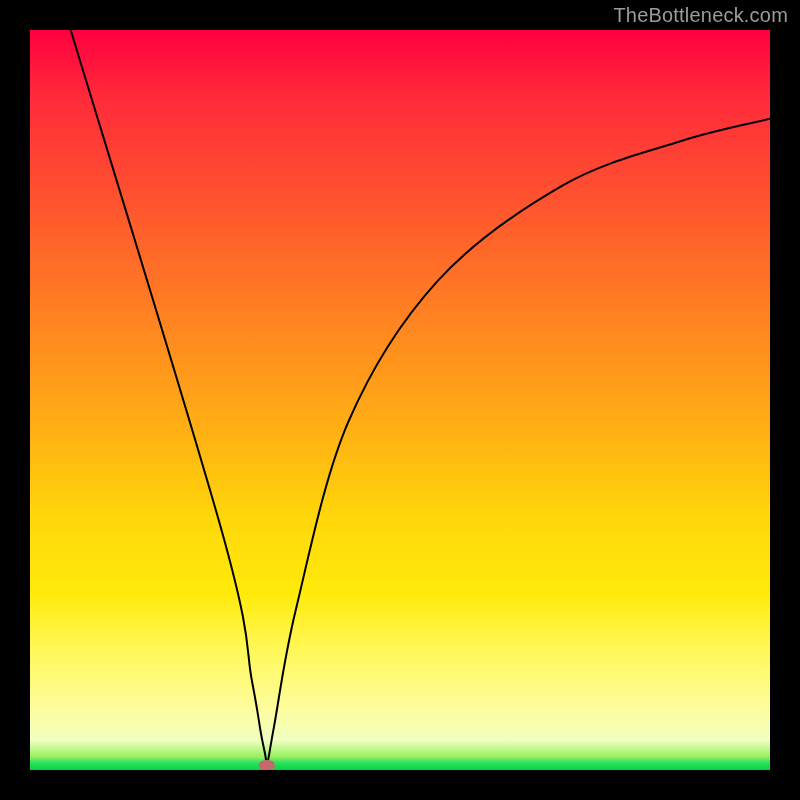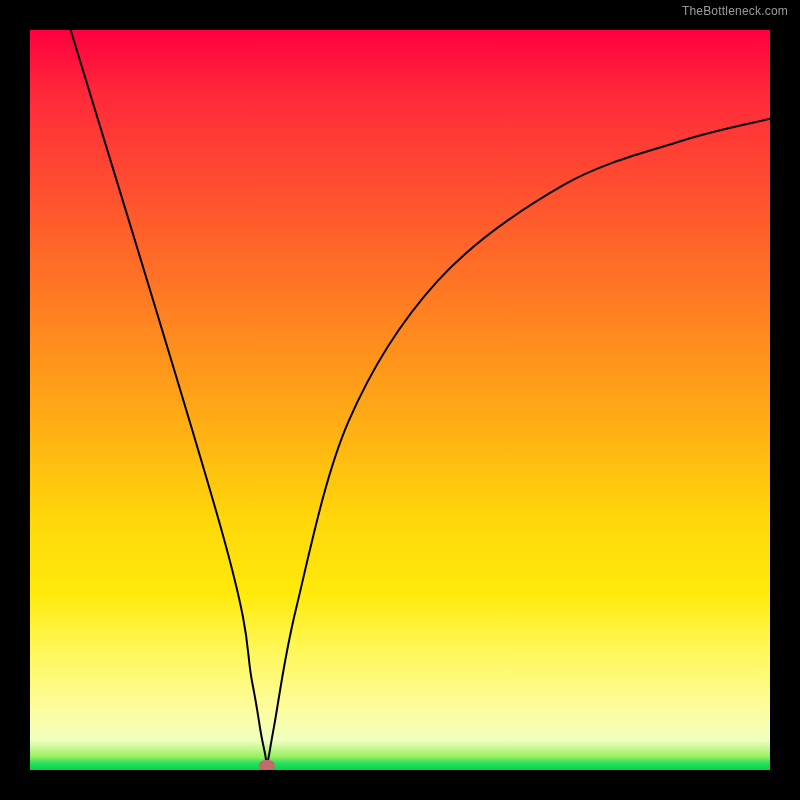--- a/index.html
+++ b/index.html
@@ -59,21 +59,21 @@
   }
   .marker {
     fill: #c46a6a;
     stroke: none;
   }
   .watermark {
     position: absolute;
     top: 4px;
     right: 12px;
     color: #9b9b9b;
-    font-size: 12px;
+    font-size: 20px;
     letter-spacing: 0.2px;
     font-weight: 400;
     user-select: none;
   }
 </style>
 </head>
 <body>
 
 <div class="chart-frame">
   <div class="plot-area">

